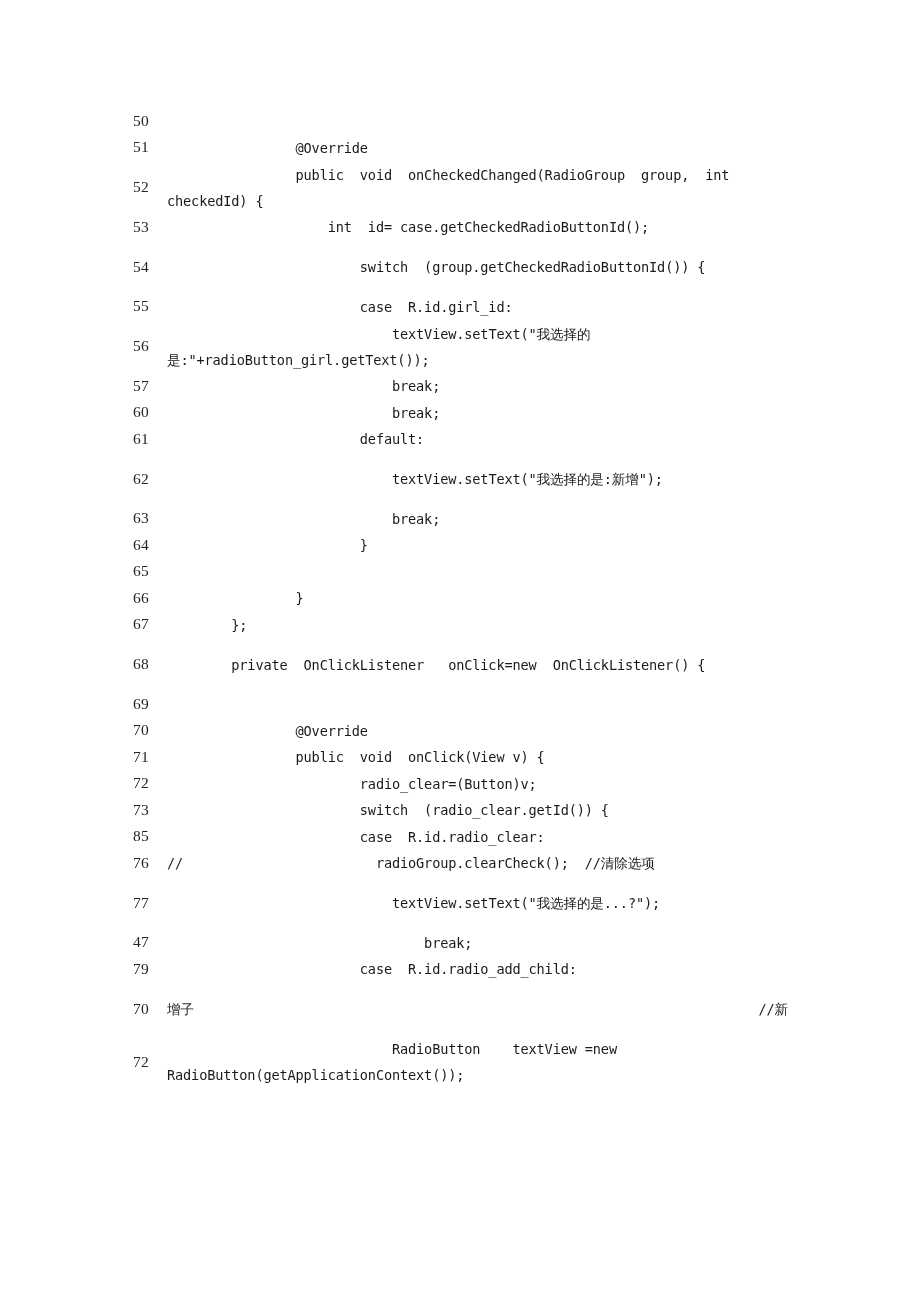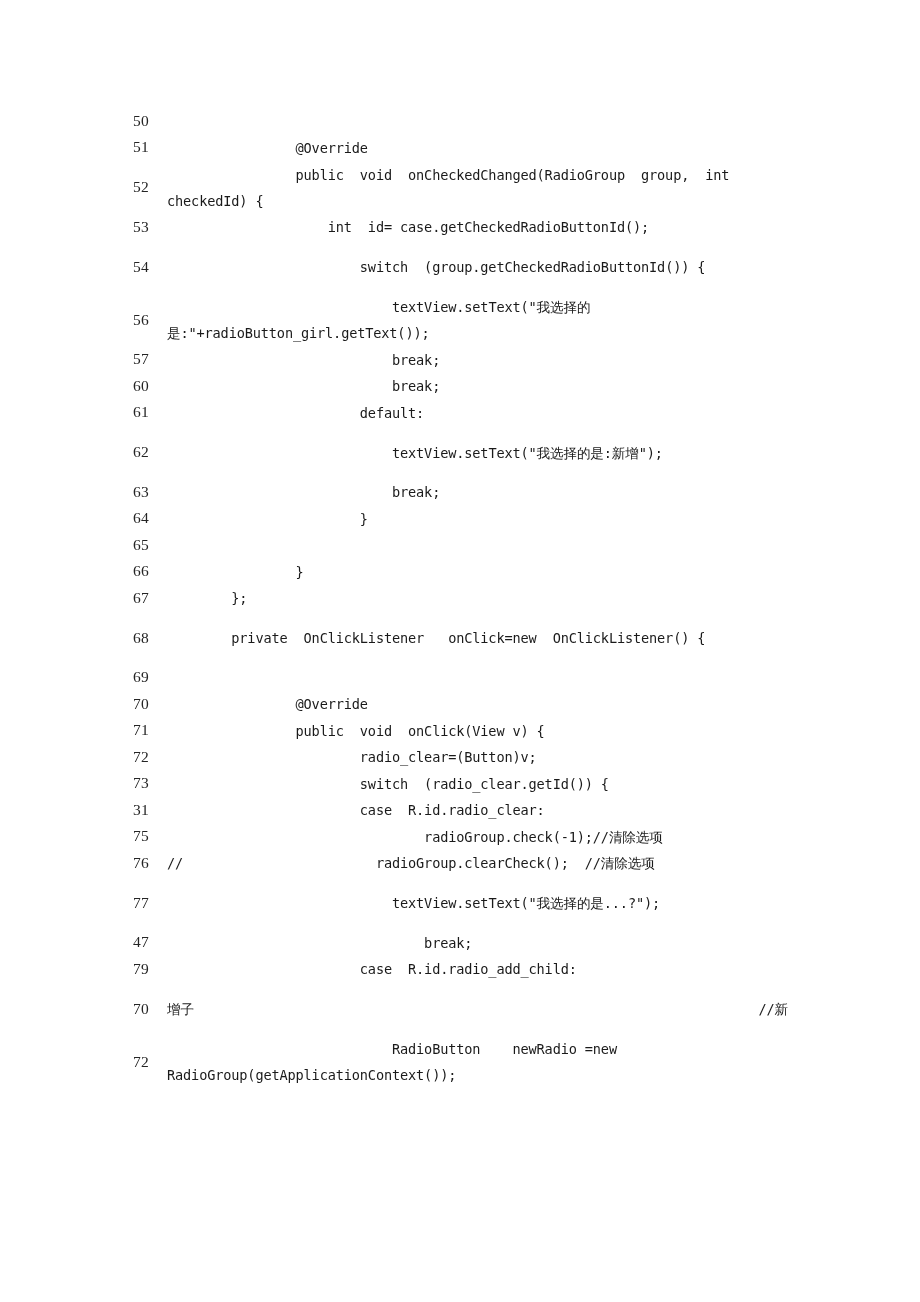--- a/index.html
+++ b/index.html
@@ -93,20 +93,24 @@
         <div class="codecell">                public  void  onCheckedChanged(RadioGroup  group,  int  checkedId) {</div>
       </div>
       <div class="code-row">
         <div class="lineno">53</div>
         <div class="codecell">                    int  id= case.getCheckedRadioButtonId();</div>
       </div>
       <div class="code-row wrap">
         <div class="lineno">54</div>
         <div class="codecell">                        switch  (group.getCheckedRadioButtonId()) {</div>
       </div>
+      <div class="code-row">
+        <div class="lineno">55</div>
+        <div class="codecell">                        case  R.id.girl_id:</div>
+      </div>
       <div class="code-row wrap">
         <div class="lineno">56</div>
         <div class="codecell">                            textView.setText("我选择的是:"+radioButton_girl.getText());</div>
       </div>
       <div class="code-row">
         <div class="lineno">57</div>
         <div class="codecell">                            break;</div>
       </div>
       <div class="code-row">
         <div class="lineno">60</div>
@@ -158,26 +162,22 @@
       </div>
       <div class="code-row">
         <div class="lineno">72</div>
         <div class="codecell">                        radio_clear=(Button)v;</div>
       </div>
       <div class="code-row">
         <div class="lineno">73</div>
         <div class="codecell">                        switch  (radio_clear.getId()) {</div>
       </div>
       <div class="code-row">
-        <div class="lineno">31</div>
+        <div class="lineno">85</div>
         <div class="codecell">                        case  R.id.radio_clear:</div>
-      </div>
-      <div class="code-row">
-        <div class="lineno">75</div>
-        <div class="codecell">                                radioGroup.check(-1);//清除选项</div>
       </div>
       <div class="code-row">
         <div class="lineno">76</div>
         <div class="codecell">//                        radioGroup.clearCheck();  //清除选项</div>
       </div>
       <div class="code-row wrap">
         <div class="lineno">77</div>
         <div class="codecell">                            textView.setText("我选择的是...?");</div>
       </div>
       <div class="code-row">
@@ -187,16 +187,16 @@
       <div class="code-row">
         <div class="lineno">79</div>
         <div class="codecell">                        case  R.id.radio_add_child:</div>
       </div>
       <div class="code-row wrap">
         <div class="lineno">70</div>
         <div class="codecell"><span class="trailing-comment">//新</span><span>增子</span></div>
       </div>
       <div class="code-row wrap">
         <div class="lineno">72</div>
-        <div class="codecell">                            RadioButton    newRadio =new  RadioGroup(getApplicationContext());</div>
+        <div class="codecell">                            RadioButton    textView =new  RadioButton(getApplicationContext());</div>
       </div>
     </div>
 </div>
 
 </body></html>

